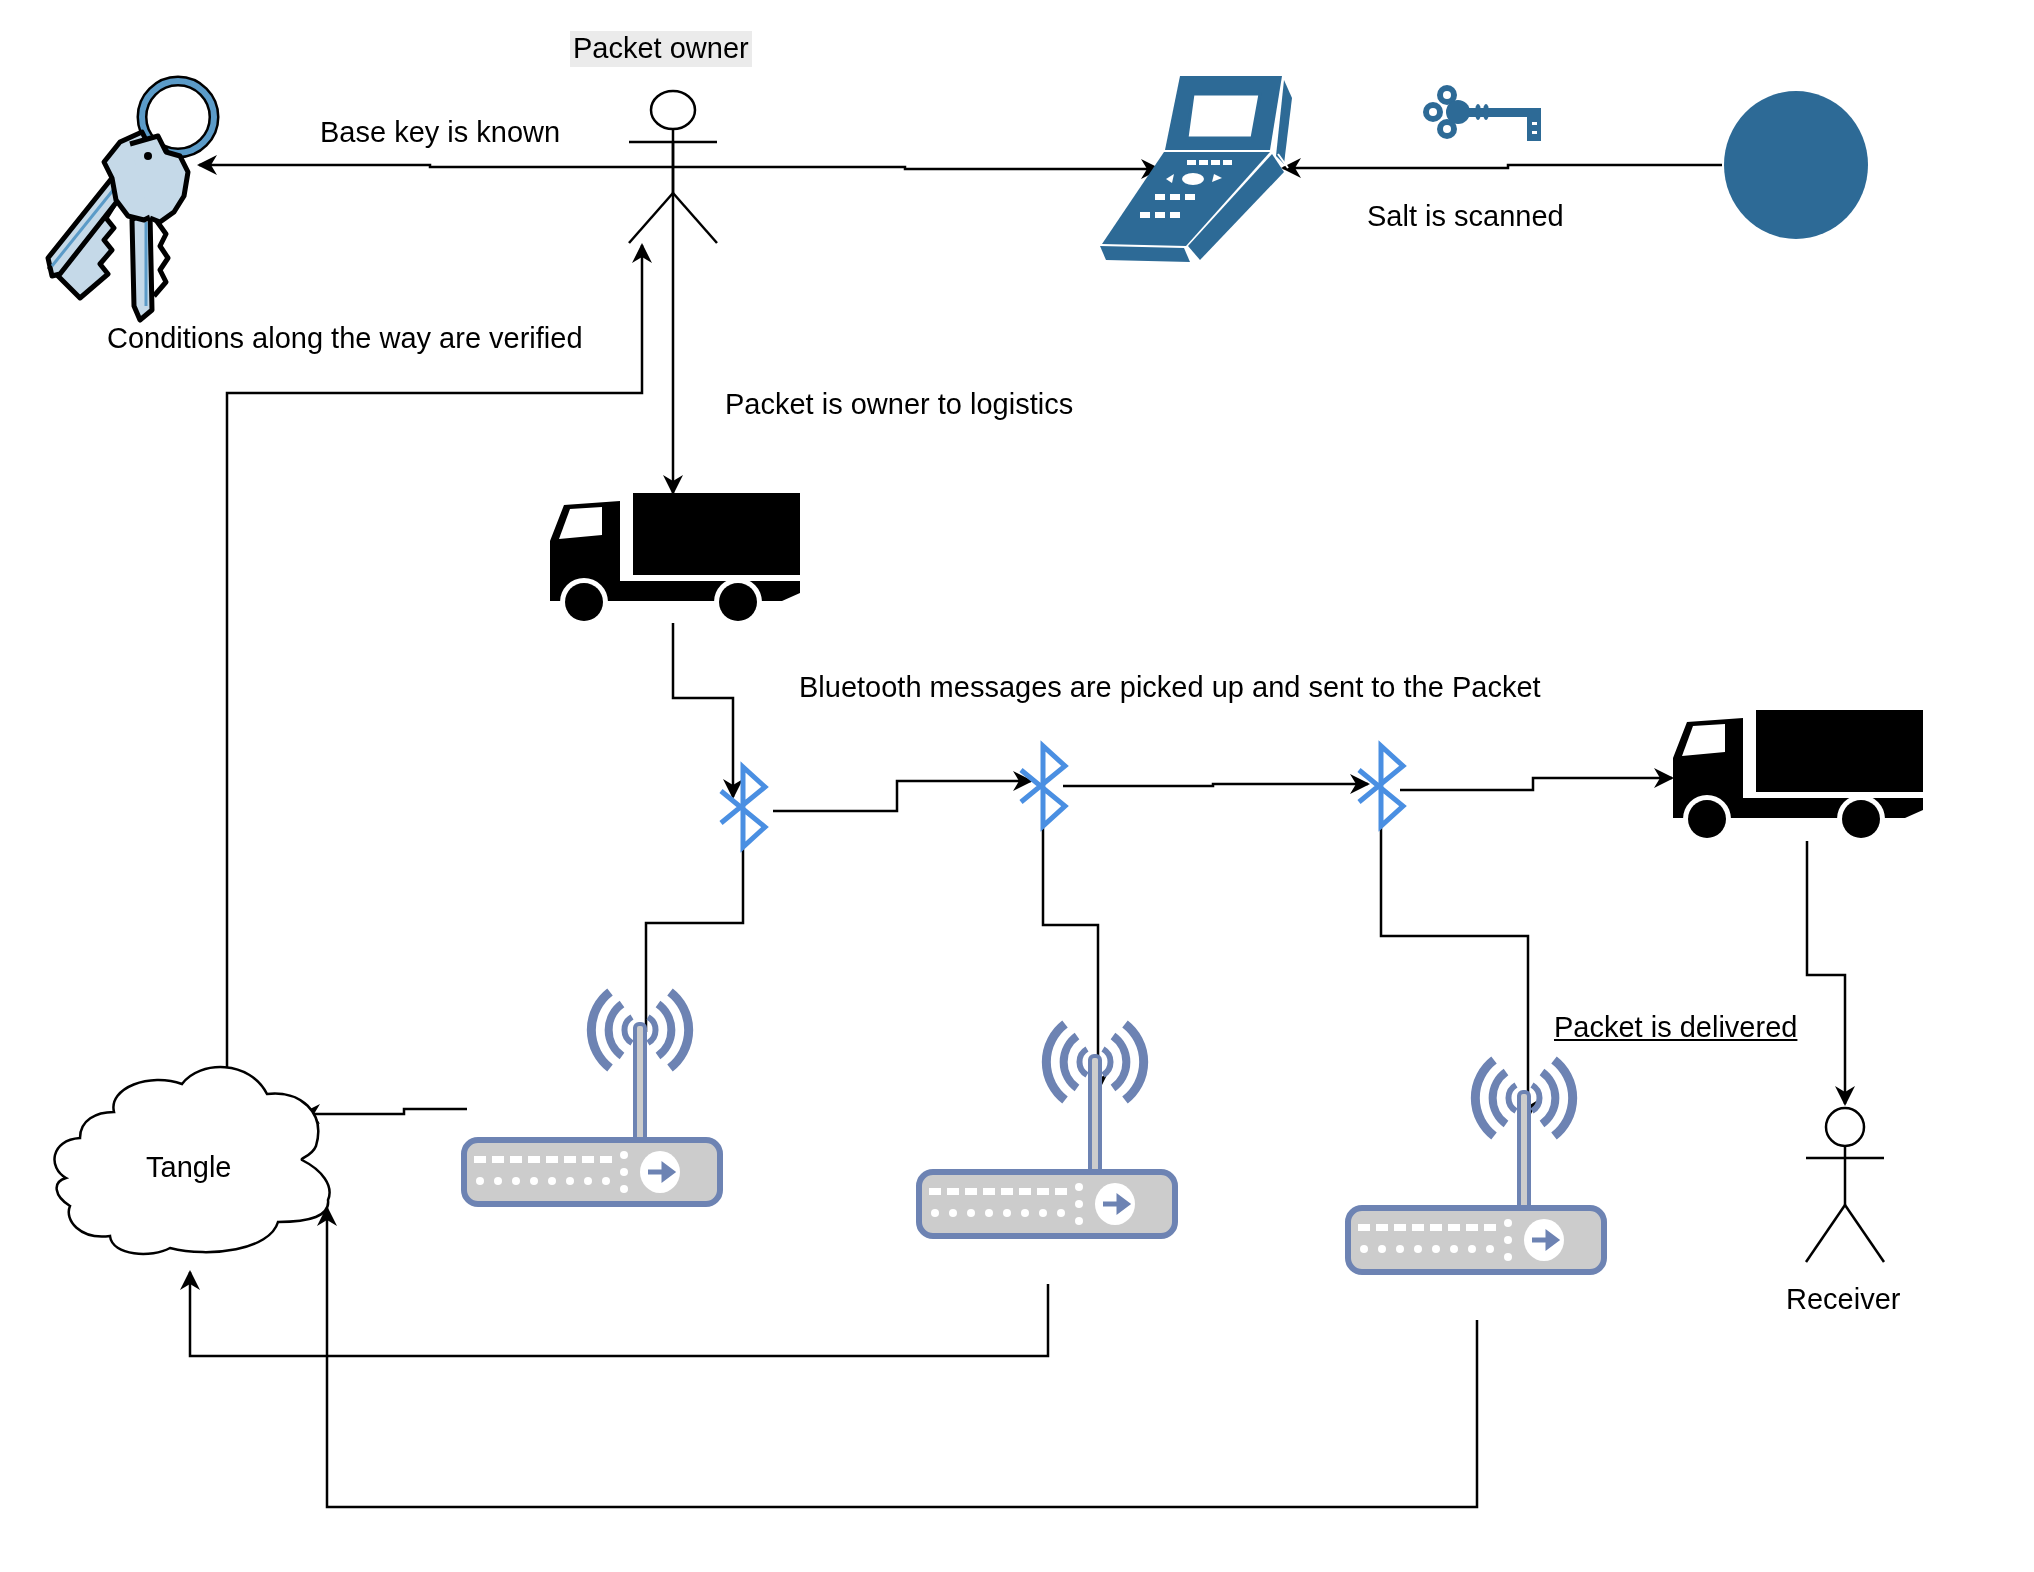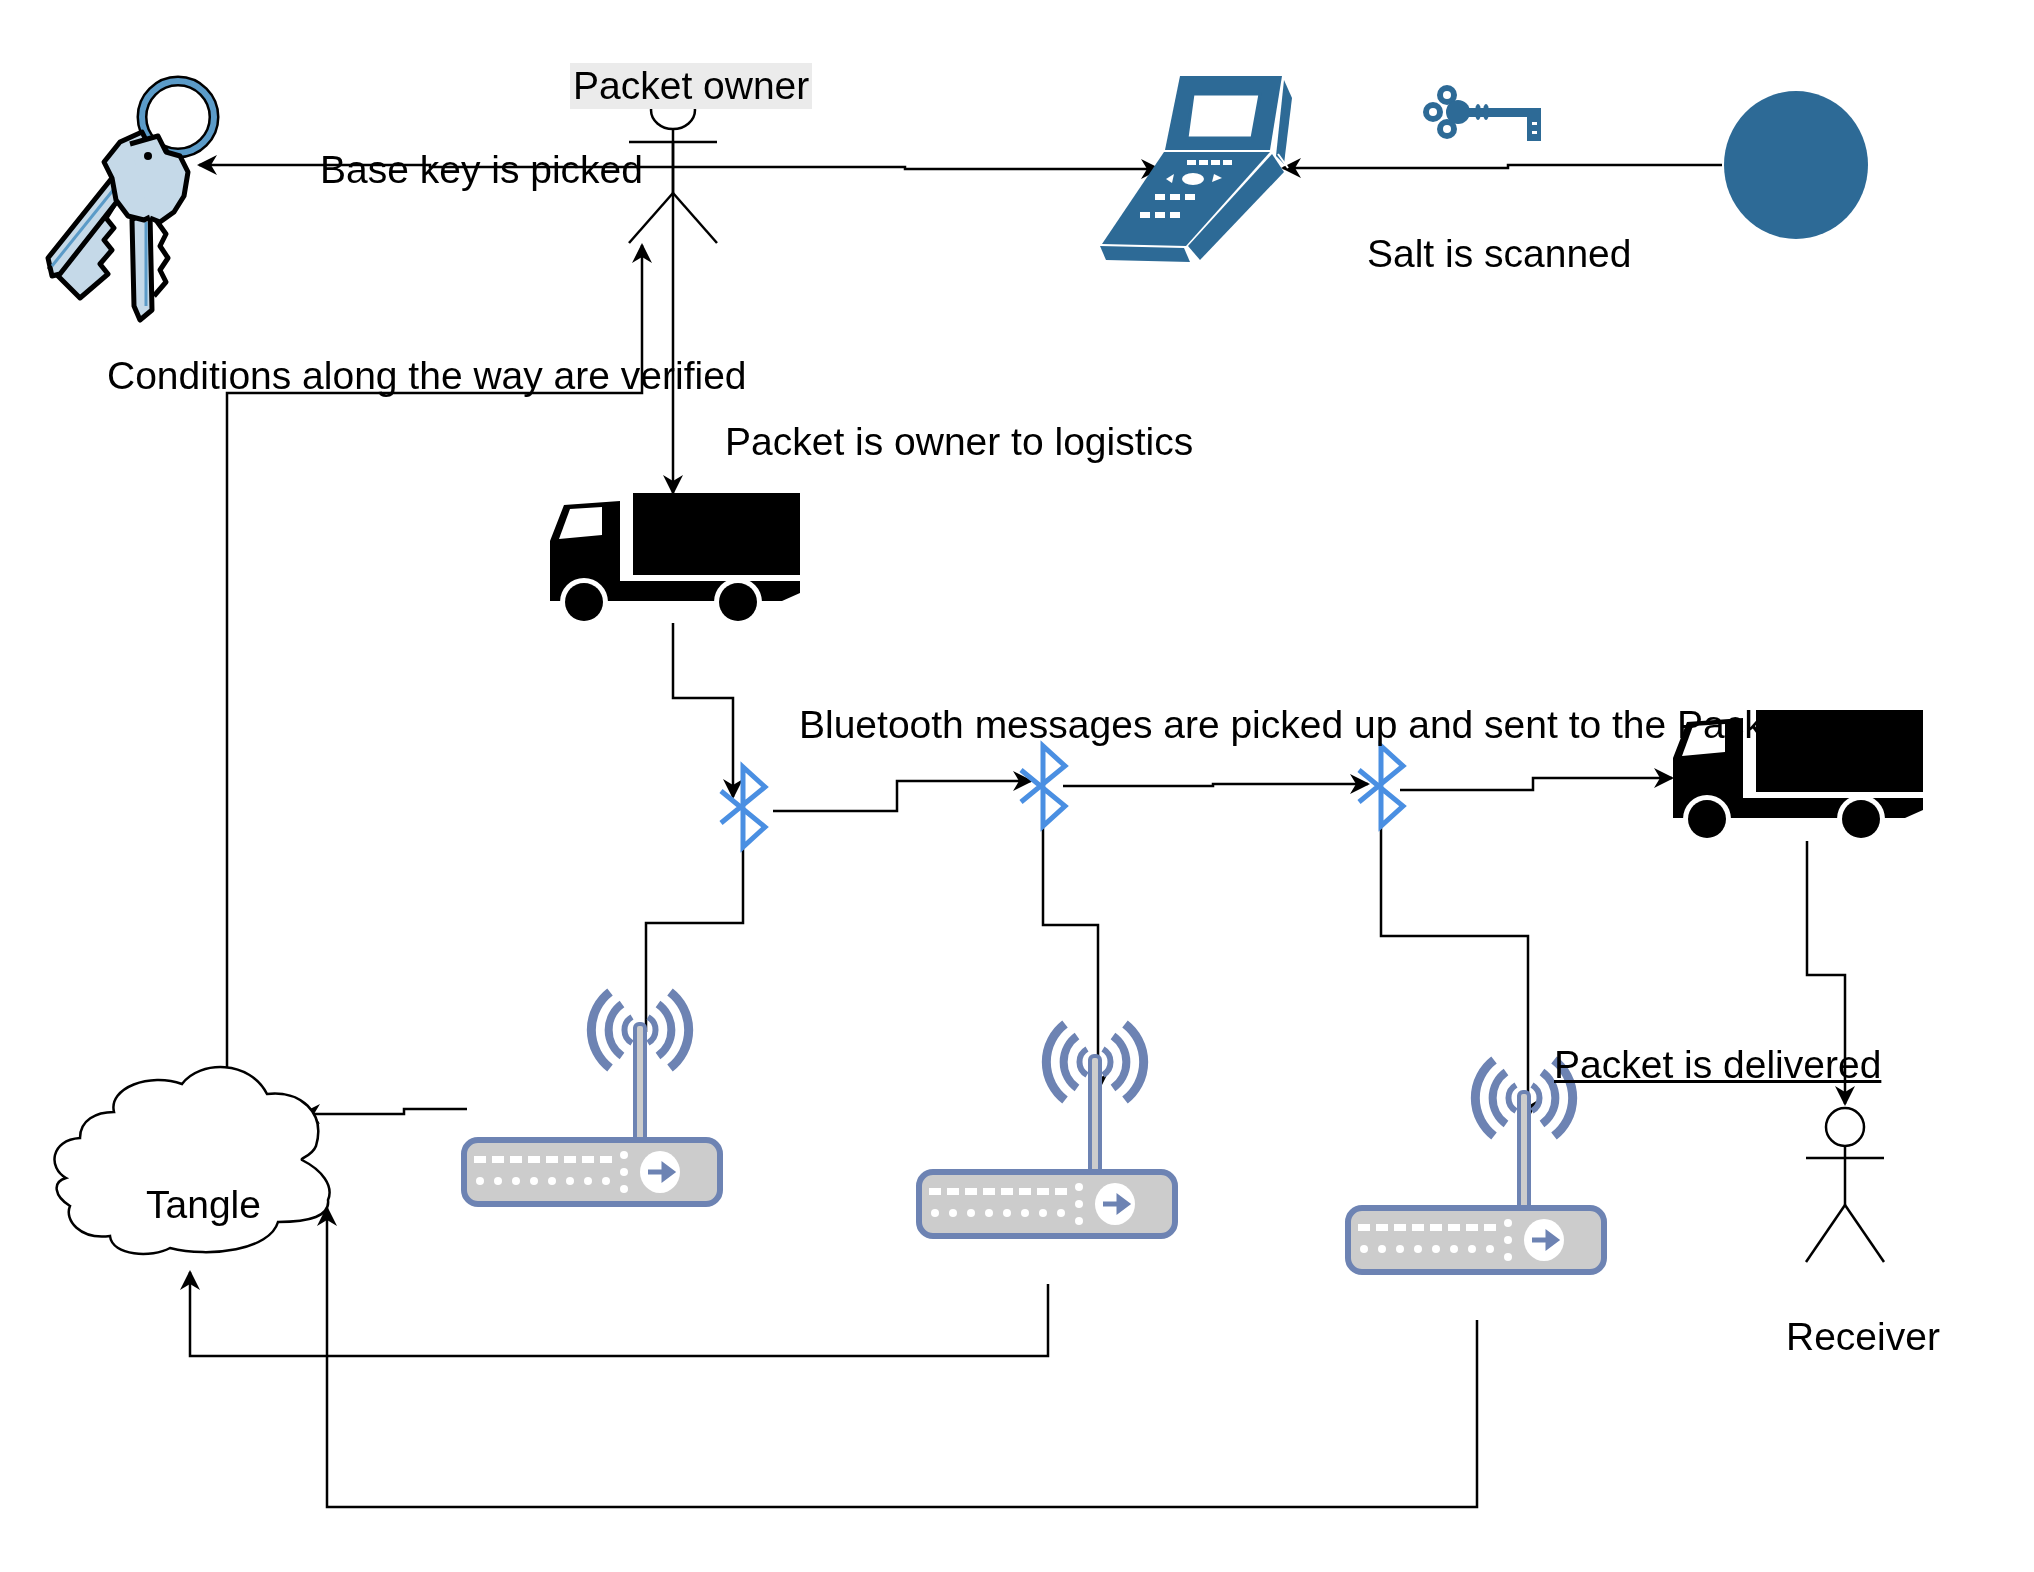--- a/index.html
+++ b/index.html
@@ -1,18 +1,18 @@
 <!DOCTYPE html>
 <html><head>
 <meta charset="utf-8">
 <style>
   html, body { margin: 0; padding: 0; background: #ffffff; }
   body { width: 2034px; height: 1572px; position: relative; overflow: hidden; font-family: "Liberation Sans", sans-serif; }
   #stage { position: absolute; left: 0; top: 0; width: 2034px; height: 1572px; }
-  .lbl { position: absolute; font-family: "Liberation Sans", sans-serif; font-size: 39px; color: #000; white-space: nowrap; line-height: 1; margin-top: 32px; }
+  .lbl { position: absolute; font-family: "Liberation Sans", sans-serif; font-size: 29px; color: #000; white-space: nowrap; line-height: 1; }
   .lbl.owner { background: #ebebeb; padding: 3px 3px 4px 3px; }
 </style>
 </head>
 <body>
 
 <svg id="stage" width="2034" height="1572" viewBox="0 0 2034 1572" xmlns="http://www.w3.org/2000/svg">
   <defs>
     <marker id="arr" viewBox="0 0 20 20" refX="18" refY="10" markerWidth="20" markerHeight="20" markerUnits="userSpaceOnUse" orient="auto">
       <path d="M0,0 L20,10 L0,20 L6,10 Z" fill="#000"></path>
     </marker>
@@ -169,20 +169,20 @@
   <g fill="none" stroke="#000" stroke-width="2.5">
     <ellipse cx="1845" cy="1127" rx="19" ry="19" fill="#fff"></ellipse>
     <line x1="1845" y1="1146" x2="1845" y2="1205"></line>
     <line x1="1806" y1="1158" x2="1884" y2="1158"></line>
     <line x1="1845" y1="1205" x2="1806" y2="1262"></line>
     <line x1="1845" y1="1205" x2="1884" y2="1262"></line>
   </g>
 </svg>
 
 <span class="lbl owner" style="left:570px; top:31px;">Packet owner</span>
-<span class="lbl" style="left:320px; top:118px;">Base key is picked</span>
+<span class="lbl" style="left:320px; top:118px;">Base key is known</span>
 <span class="lbl" style="left:107px; top:324px;">Conditions along the way are verified</span>
 <span class="lbl" style="left:725px; top:390px;">Packet is owner to logistics</span>
 <span class="lbl" style="left:1367px; top:202px;text-align:right;">Salt is scanned</span>
 <span class="lbl" style="left:799px; top:673px;">Bluetooth messages are picked up and sent to the Packet</span>
 <span class="lbl" style="left:1554px; top:1013px;text-decoration:underline;">Packet is delivered</span>
 <span class="lbl" style="left:1786px; top:1285px;">Receiver</span>
 <span class="lbl" style="left:146px; top:1153px;">Tangle</span>
 
 </body></html>

